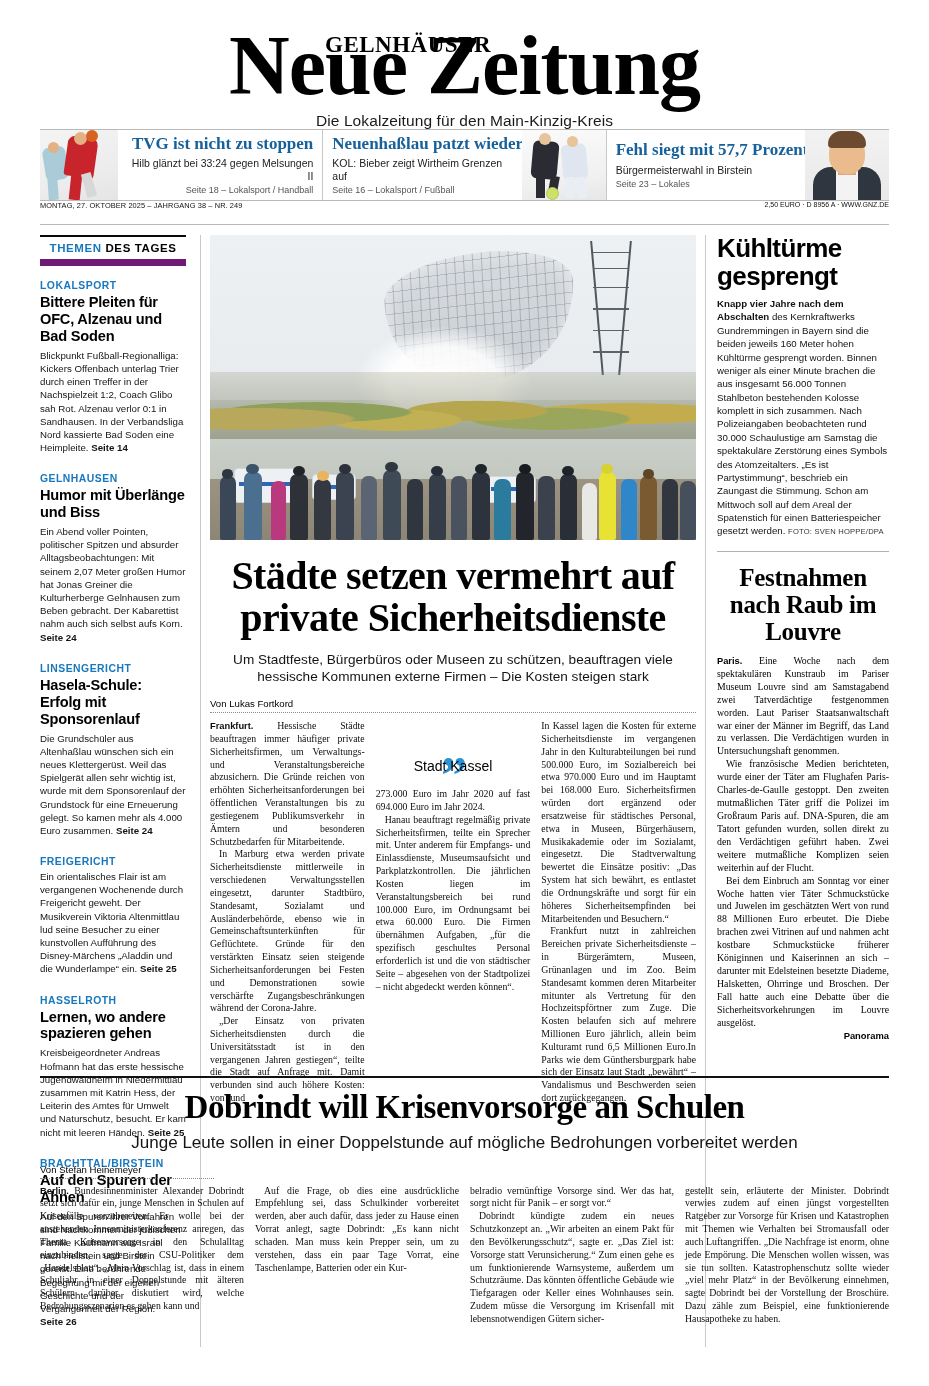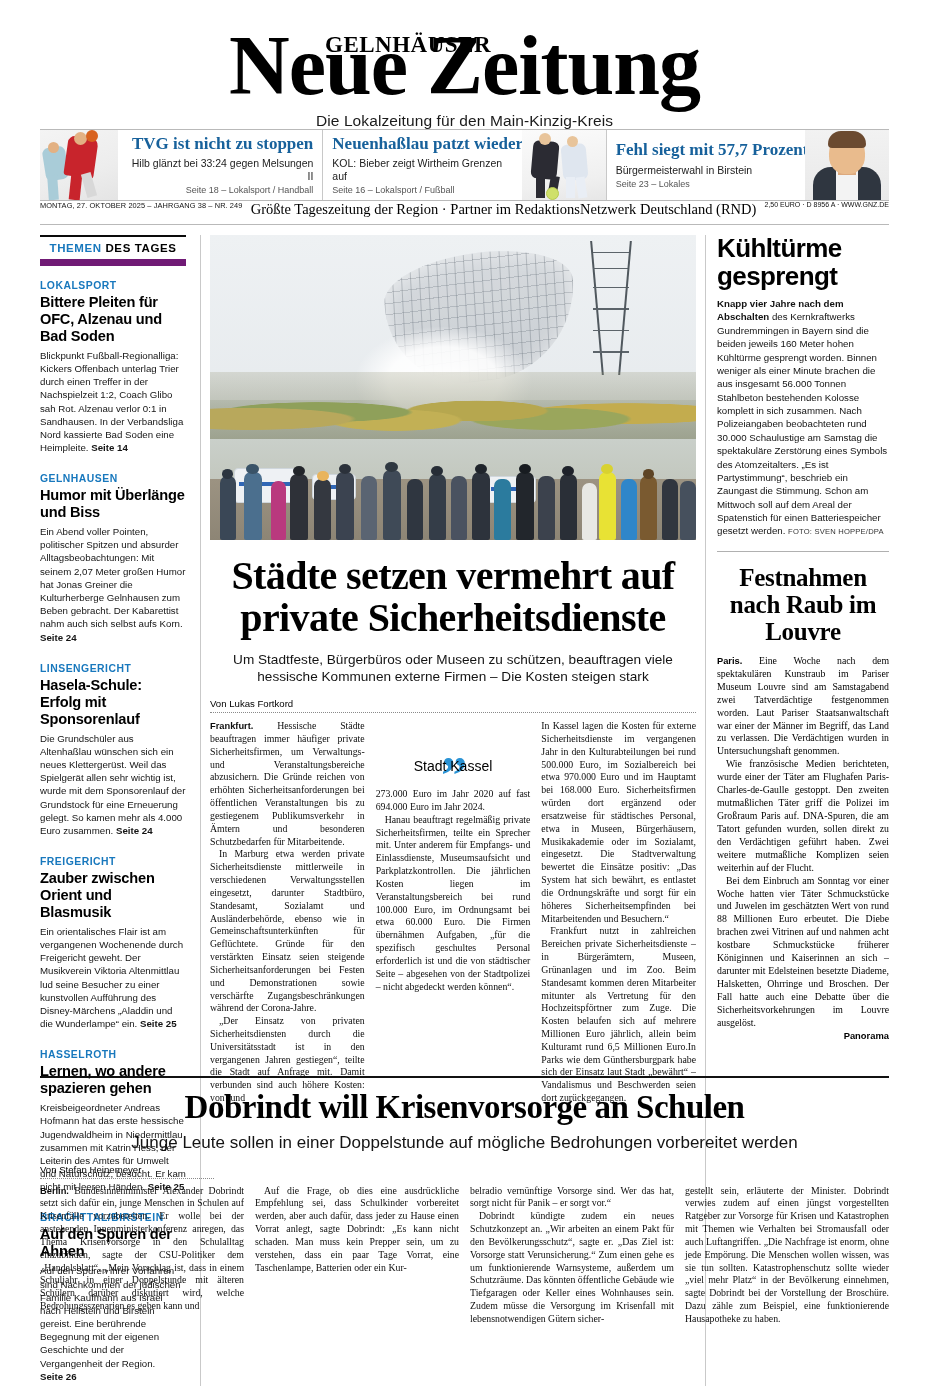--- a/index.html
+++ b/index.html
@@ -310,21 +310,20 @@
           <span class="neck"></span>
         <span class="face"></span>
           <span class="hair"></span>
       </div>
     </div>
 
   </div>
 
   <div class="infobar">
     <div class="ib-left">MONTAG, 27. OKTOBER 2025 – JAHRGANG 38 – NR. 249</div>
-    <div class="ib-center">Größte Tageszeitung der Region · Partner im RedaktionsNetzwerk Deutschland (RND)</div>
     <div class="ib-right">2,50 EURO · D 8956 A · WWW.GNZ.DE</div>
   </div>
 
   <div class="content">
 
     <div class="col-left">
       <div class="themen-head">
         <span class="blue">THEMEN</span><span> DES TAGES</span>
       </div>
 
@@ -341,21 +340,20 @@
       </div>
 
       <div class="sb-item">
         <div class="sb-kicker">LINSENGERICHT</div>
         <div class="sb-title">Hasela-Schule: Erfolg mit Sponsorenlauf</div>
         <div class="sb-text"><span>Die Grundschüler aus Altenhaßlau wünschen sich ein neues Klettergerüst. Weil das Spielgerät allen sehr wichtig ist, wurde mit dem Sponsorenlauf der Grundstock für eine Erneuerung gelegt. So kamen mehr als 4.000 Euro zusammen.</span> <span class="pg">Seite 24</span></div>
       </div>
 
       <div class="sb-item">
         <div class="sb-kicker">FREIGERICHT</div>
-        <div class="sb-title">Zauber zwischen Orient und Blasmusik</div>
         <div class="sb-text"><span>Ein orientalisches Flair ist am vergangenen Wochenende durch Freigericht geweht. Der Musikverein Viktoria Altenmittlau lud seine Besucher zu einer kunstvollen Aufführung des Disney-Märchens „Aladdin und die Wunderlampe“ ein.</span> <span class="pg">Seite 25</span></div>
       </div>
 
       <div class="sb-item">
         <div class="sb-kicker">HASSELROTH</div>
         <div class="sb-title">Lernen, wo andere spazieren gehen</div>
         <div class="sb-text"><span>Kreisbeigeordneter Andreas Hofmann hat das erste hessische Jugendwaldheim in Niedermittlau zusammen mit Katrin Hess, der Leiterin des Amtes für Umwelt und Naturschutz, besucht. Er kam nicht mit leeren Händen.</span> <span class="pg">Seite 25</span></div>
       </div>
 
       <div class="sb-item">

